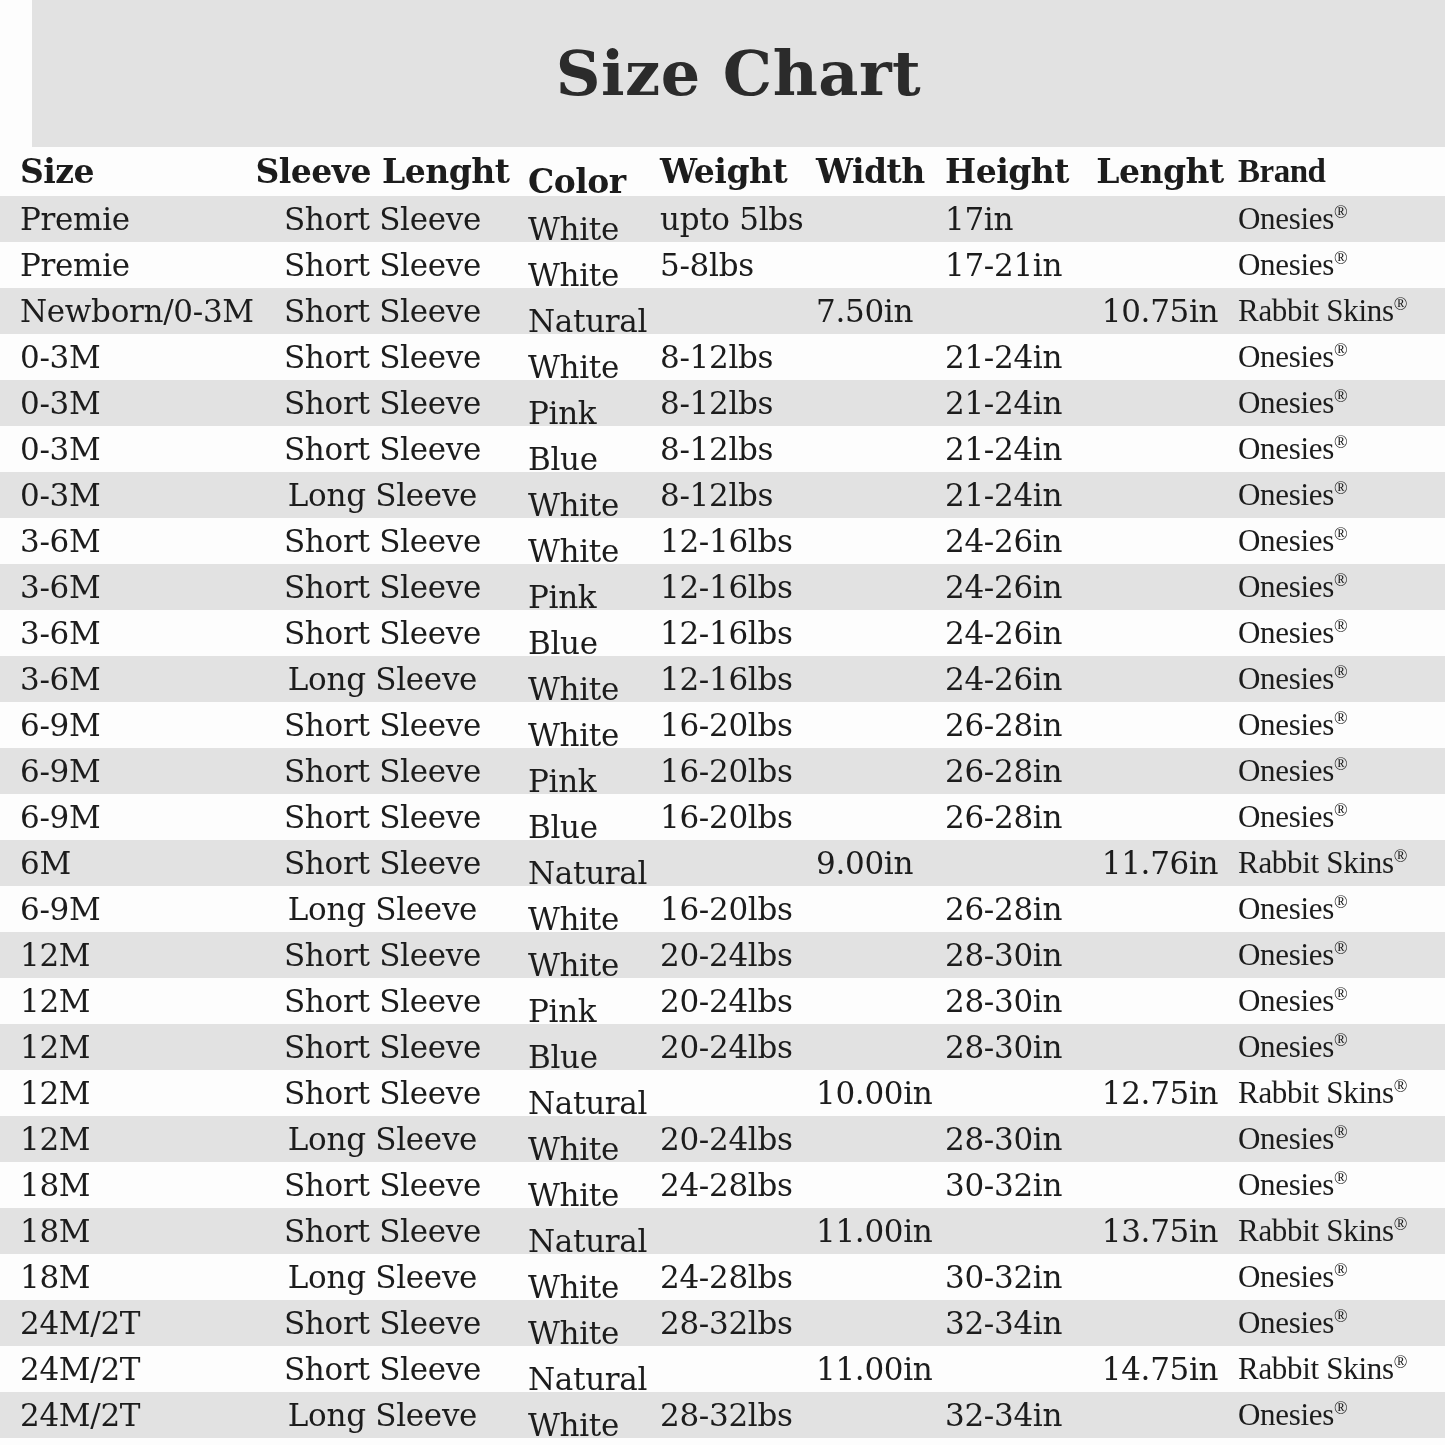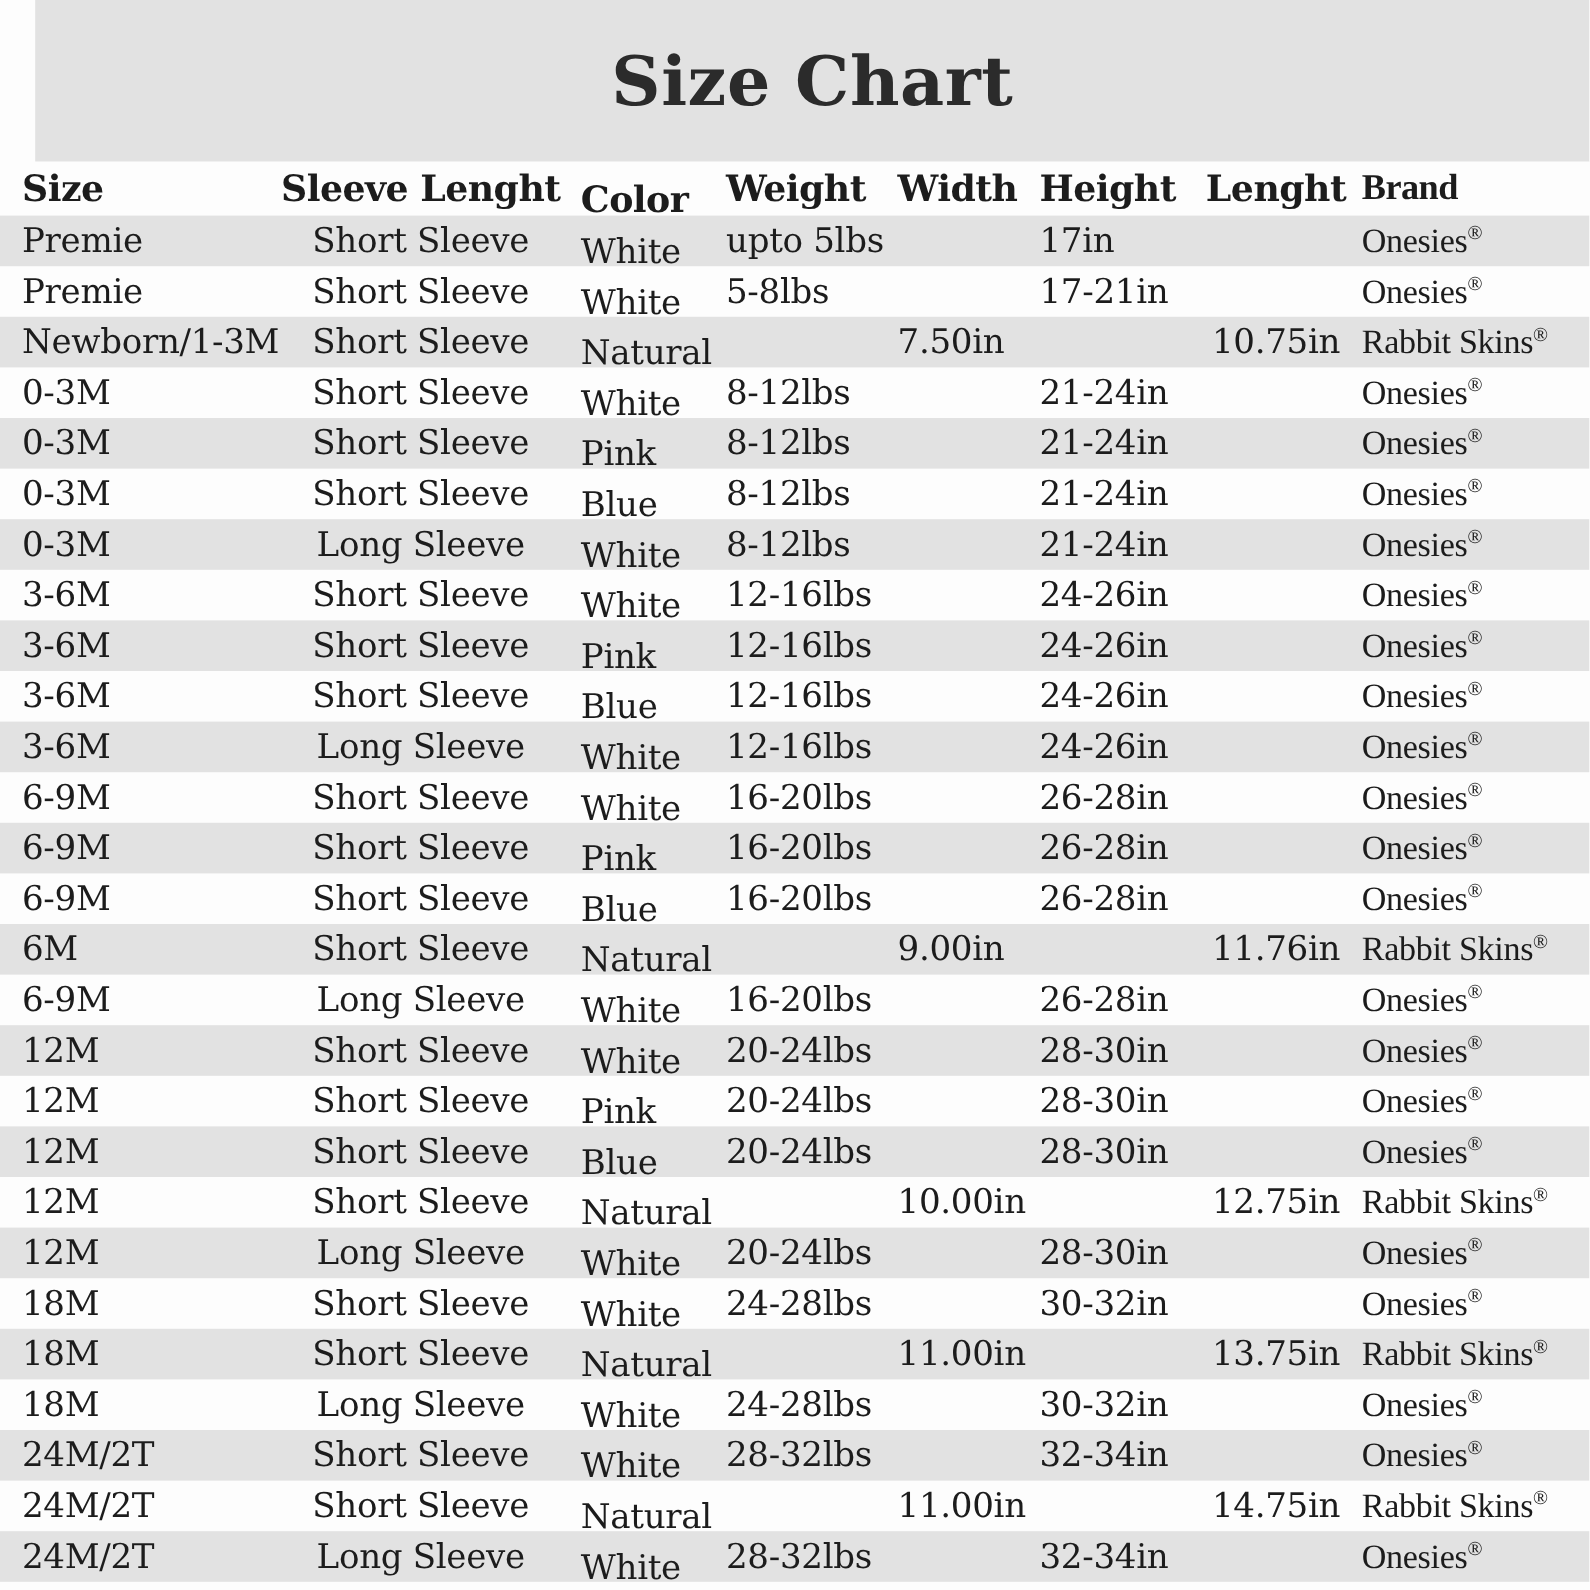--- a/index.html
+++ b/index.html
@@ -98,21 +98,21 @@
         <div class="cell col-size">Premie</div>
         <div class="cell col-sleeve">Short Sleeve</div>
         <div class="cell col-color">White</div>
         <div class="cell col-weight">5-8lbs</div>
         <div class="cell col-width"></div>
         <div class="cell col-height">17-21in</div>
         <div class="cell col-lenght"></div>
         <div class="cell col-brand">Onesies<sup>®</sup></div>
       </div>
       <div class="row stripe">
-        <div class="cell col-size">Newborn/1-3M</div>
+        <div class="cell col-size">Newborn/0-3M</div>
         <div class="cell col-sleeve">Short Sleeve</div>
         <div class="cell col-color">Natural</div>
         <div class="cell col-weight"></div>
         <div class="cell col-width">7.50in</div>
         <div class="cell col-height"></div>
         <div class="cell col-lenght">10.75in</div>
         <div class="cell col-brand">Rabbit Skins<sup>®</sup></div>
       </div>
       <div class="row">
         <div class="cell col-size">0-3M</div>

